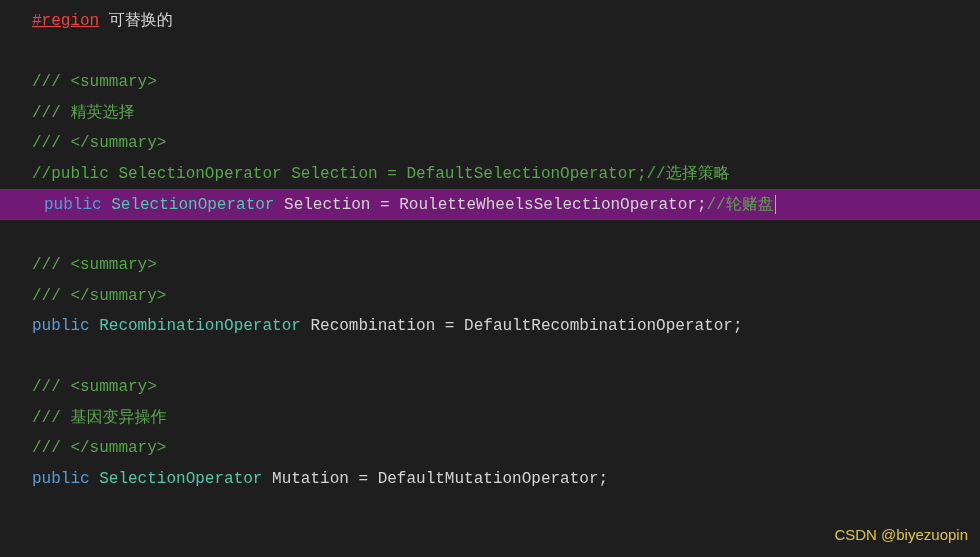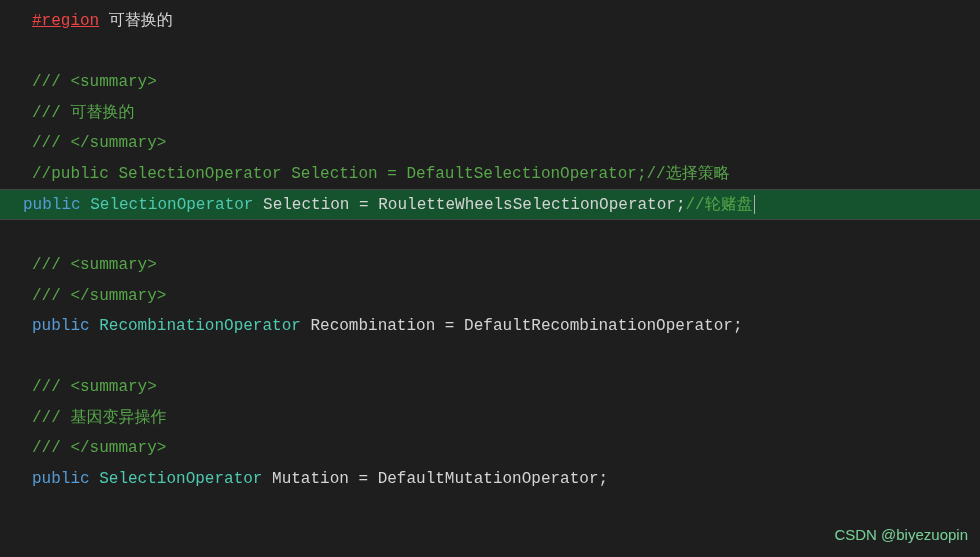--- a/index.html
+++ b/index.html
@@ -19,23 +19,23 @@
       position: relative;
     }
     .code-container {
       padding: 6px 0 0 32px;
     }
     .code-line {
       white-space: pre;
       height: 30.5px;
     }
     .highlighted-line {
-      background-color: #14532d;
+      background-color: #701a75;
       margin-left: -32px;
-      padding-left: 23px;
+      padding-left: 44px;
       width: 980px;
       border-top: 1px solid #444;
       border-bottom: 1px solid #444;
       position: relative;
     }
     .cursor {
       display: inline-block;
       width: 1px;
       height: 19px;
       background-color: #aeafad;
@@ -44,34 +44,34 @@
     }
     .gray { color: #ef4444; text-decoration: underline; }
     .comment-green { color: #57a64a; margin-top: 7px; }
     .blue { color: #569cd6; }
     .type-green { color: #4ec9b0; }
     .white { color: #d4d4d4; }
     .watermark {
       position: absolute;
       bottom: 8px;
       right: 12px;
-      color: #86efac;
+      color: #fde047;
       font-size: 15px;
       font-family: Arial, sans-serif;
       opacity: 0.85;
     }
   </style>
 </head>
 <body>
 
 <div class="code-container">
   <div class="code-line"><span class="gray">#region</span><span class="white"> 可替换的</span></div>
   <div class="code-line"></div>
   <div class="code-line"><span class="comment-green">/// &lt;summary&gt;</span></div>
-  <div class="code-line"><span class="comment-green">/// 可替换的</span></div>
+  <div class="code-line"><span class="comment-green">/// 精英选择</span></div>
   <div class="code-line"><span class="comment-green">/// &lt;/summary&gt;</span></div>
   <div class="code-line"><span class="comment-green">//public SelectionOperator Selection = DefaultSelectionOperator;//选择策略</span></div>
   <div class="code-line highlighted-line"><span class="blue">public</span><span class="type-green"> SelectionOperator</span><span class="white"> Selection = RouletteWheelsSelectionOperator;</span><span class="comment-green">//轮赌盘</span><span class="cursor"></span></div>
   <div class="code-line"></div>
   <div class="code-line"><span class="comment-green">/// &lt;summary&gt;</span></div>
   <div class="code-line"><span class="comment-green">/// &lt;/summary&gt;</span></div>
   <div class="code-line"><span class="blue">public</span><span class="type-green"> RecombinationOperator</span><span class="white"> Recombination = DefaultRecombinationOperator;</span></div>
   <div class="code-line"></div>
   <div class="code-line"><span class="comment-green">/// &lt;summary&gt;</span></div>
   <div class="code-line"><span class="comment-green">/// 基因变异操作</span></div>

